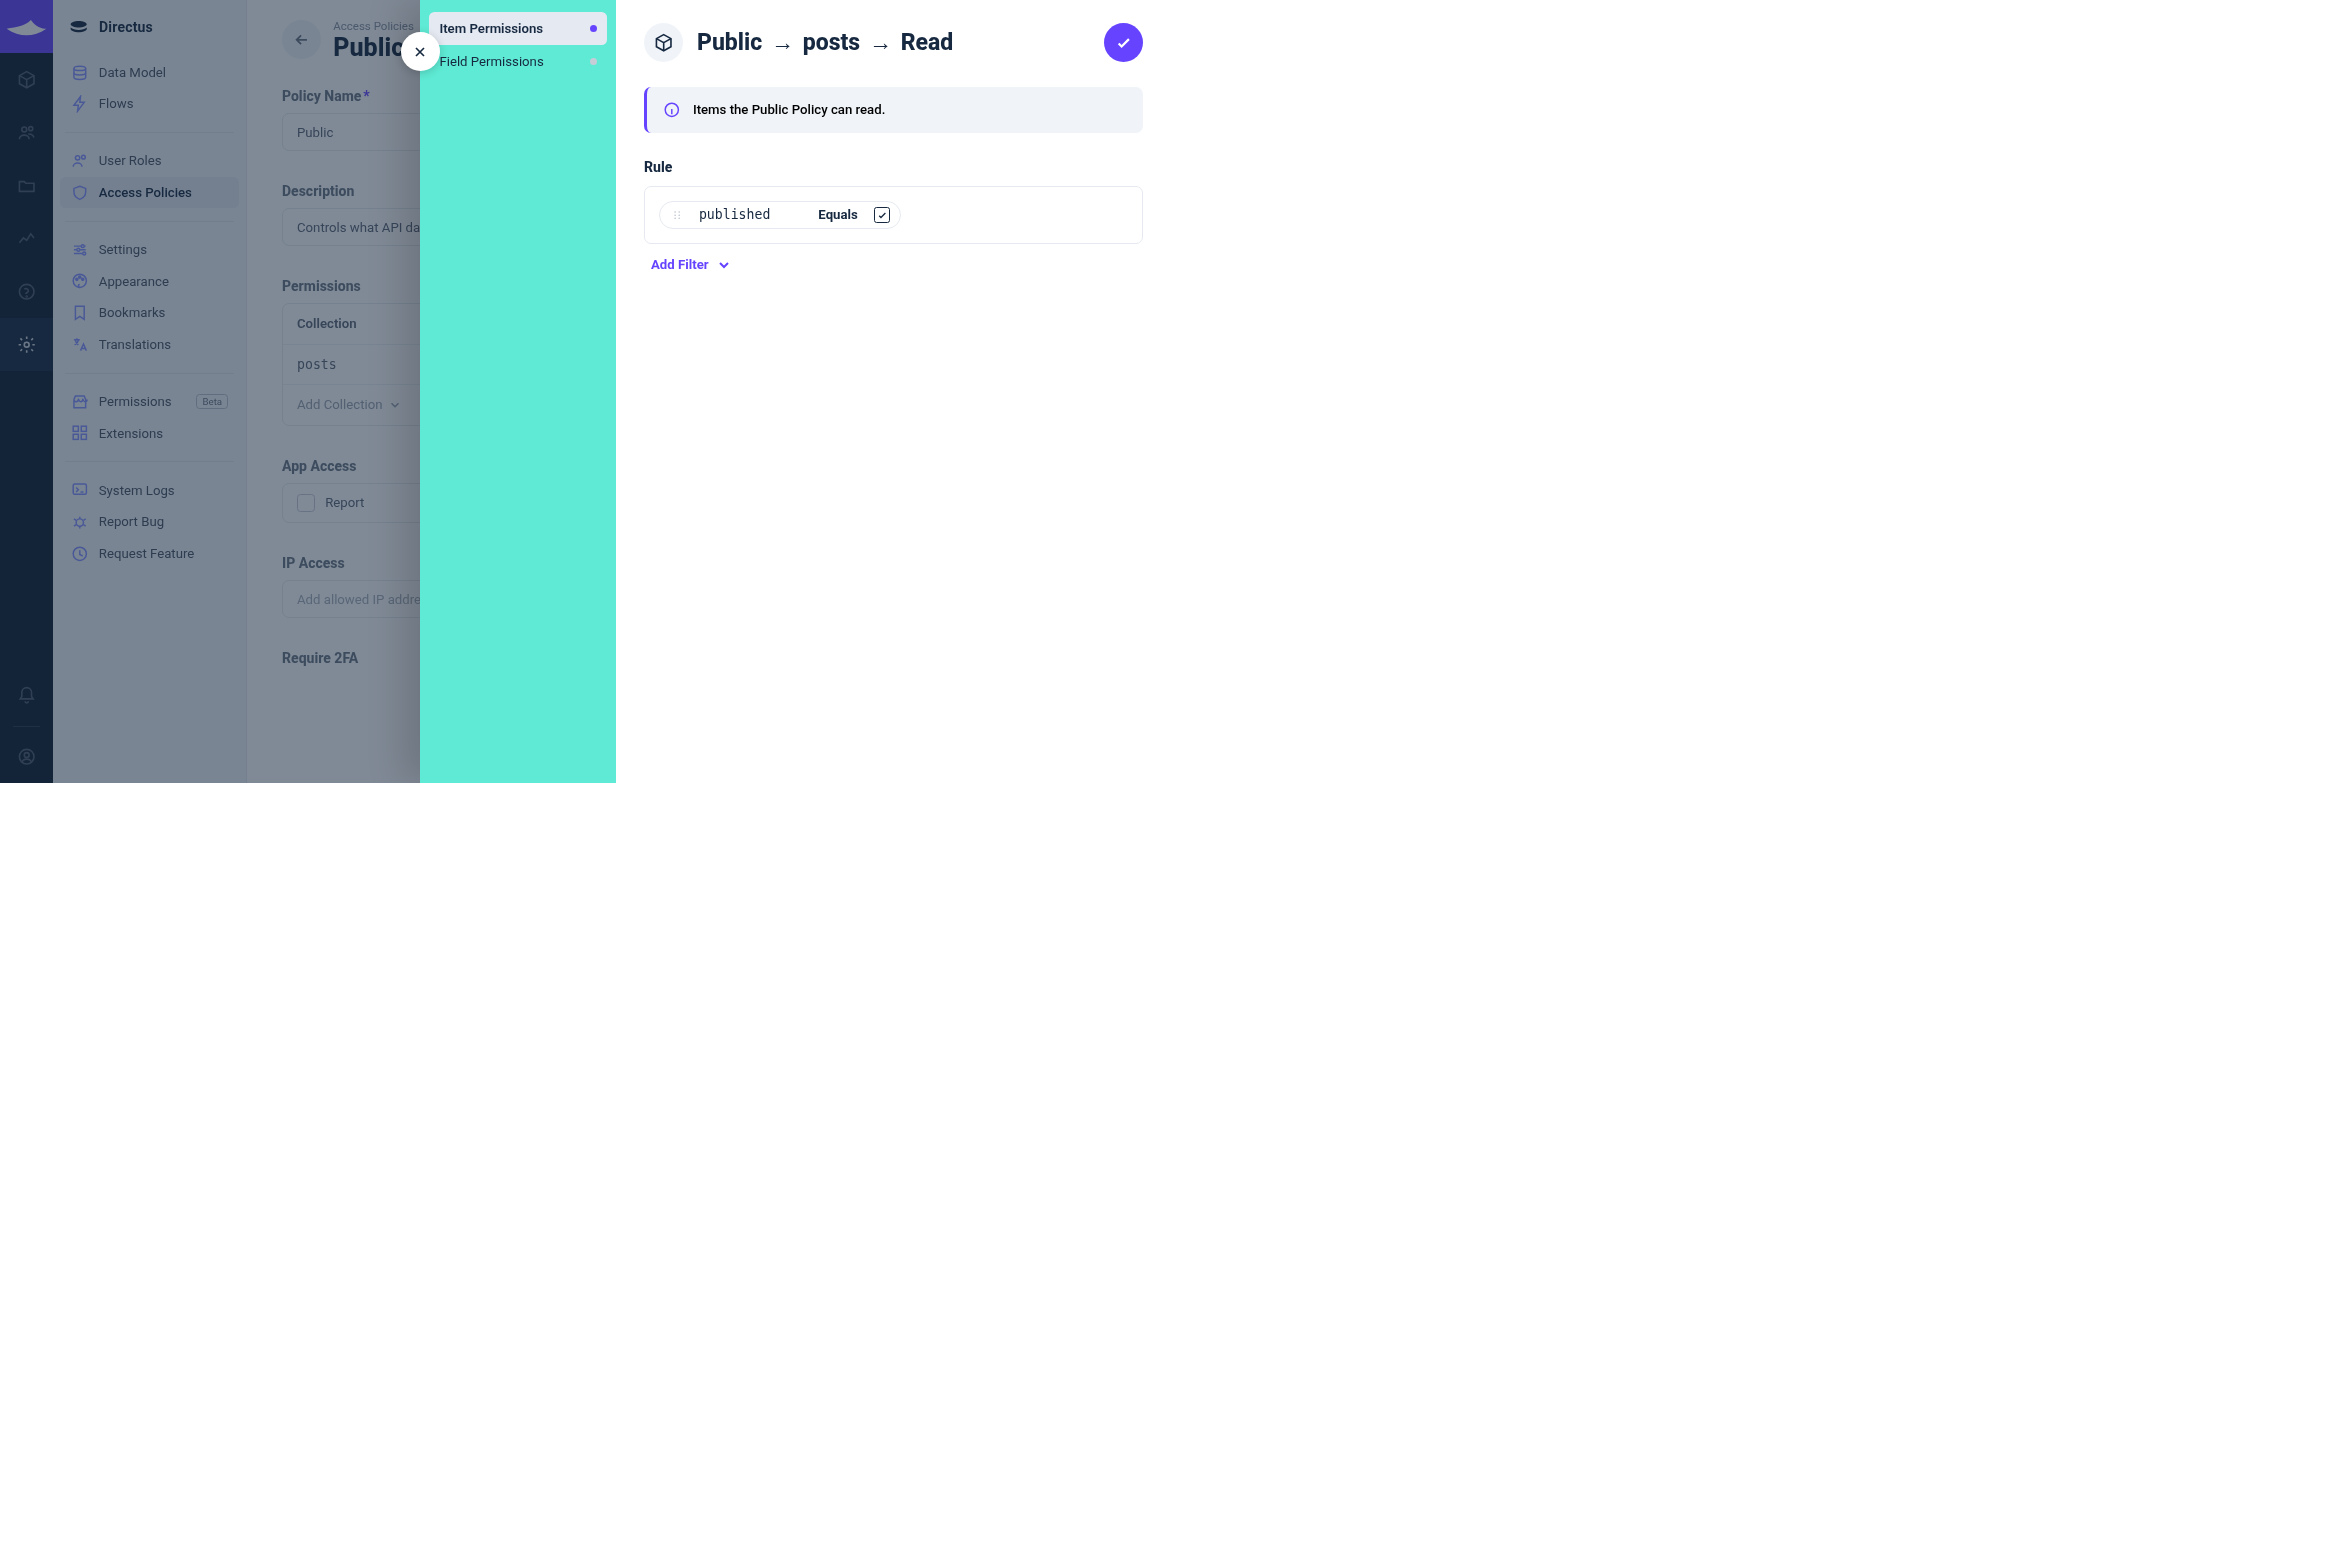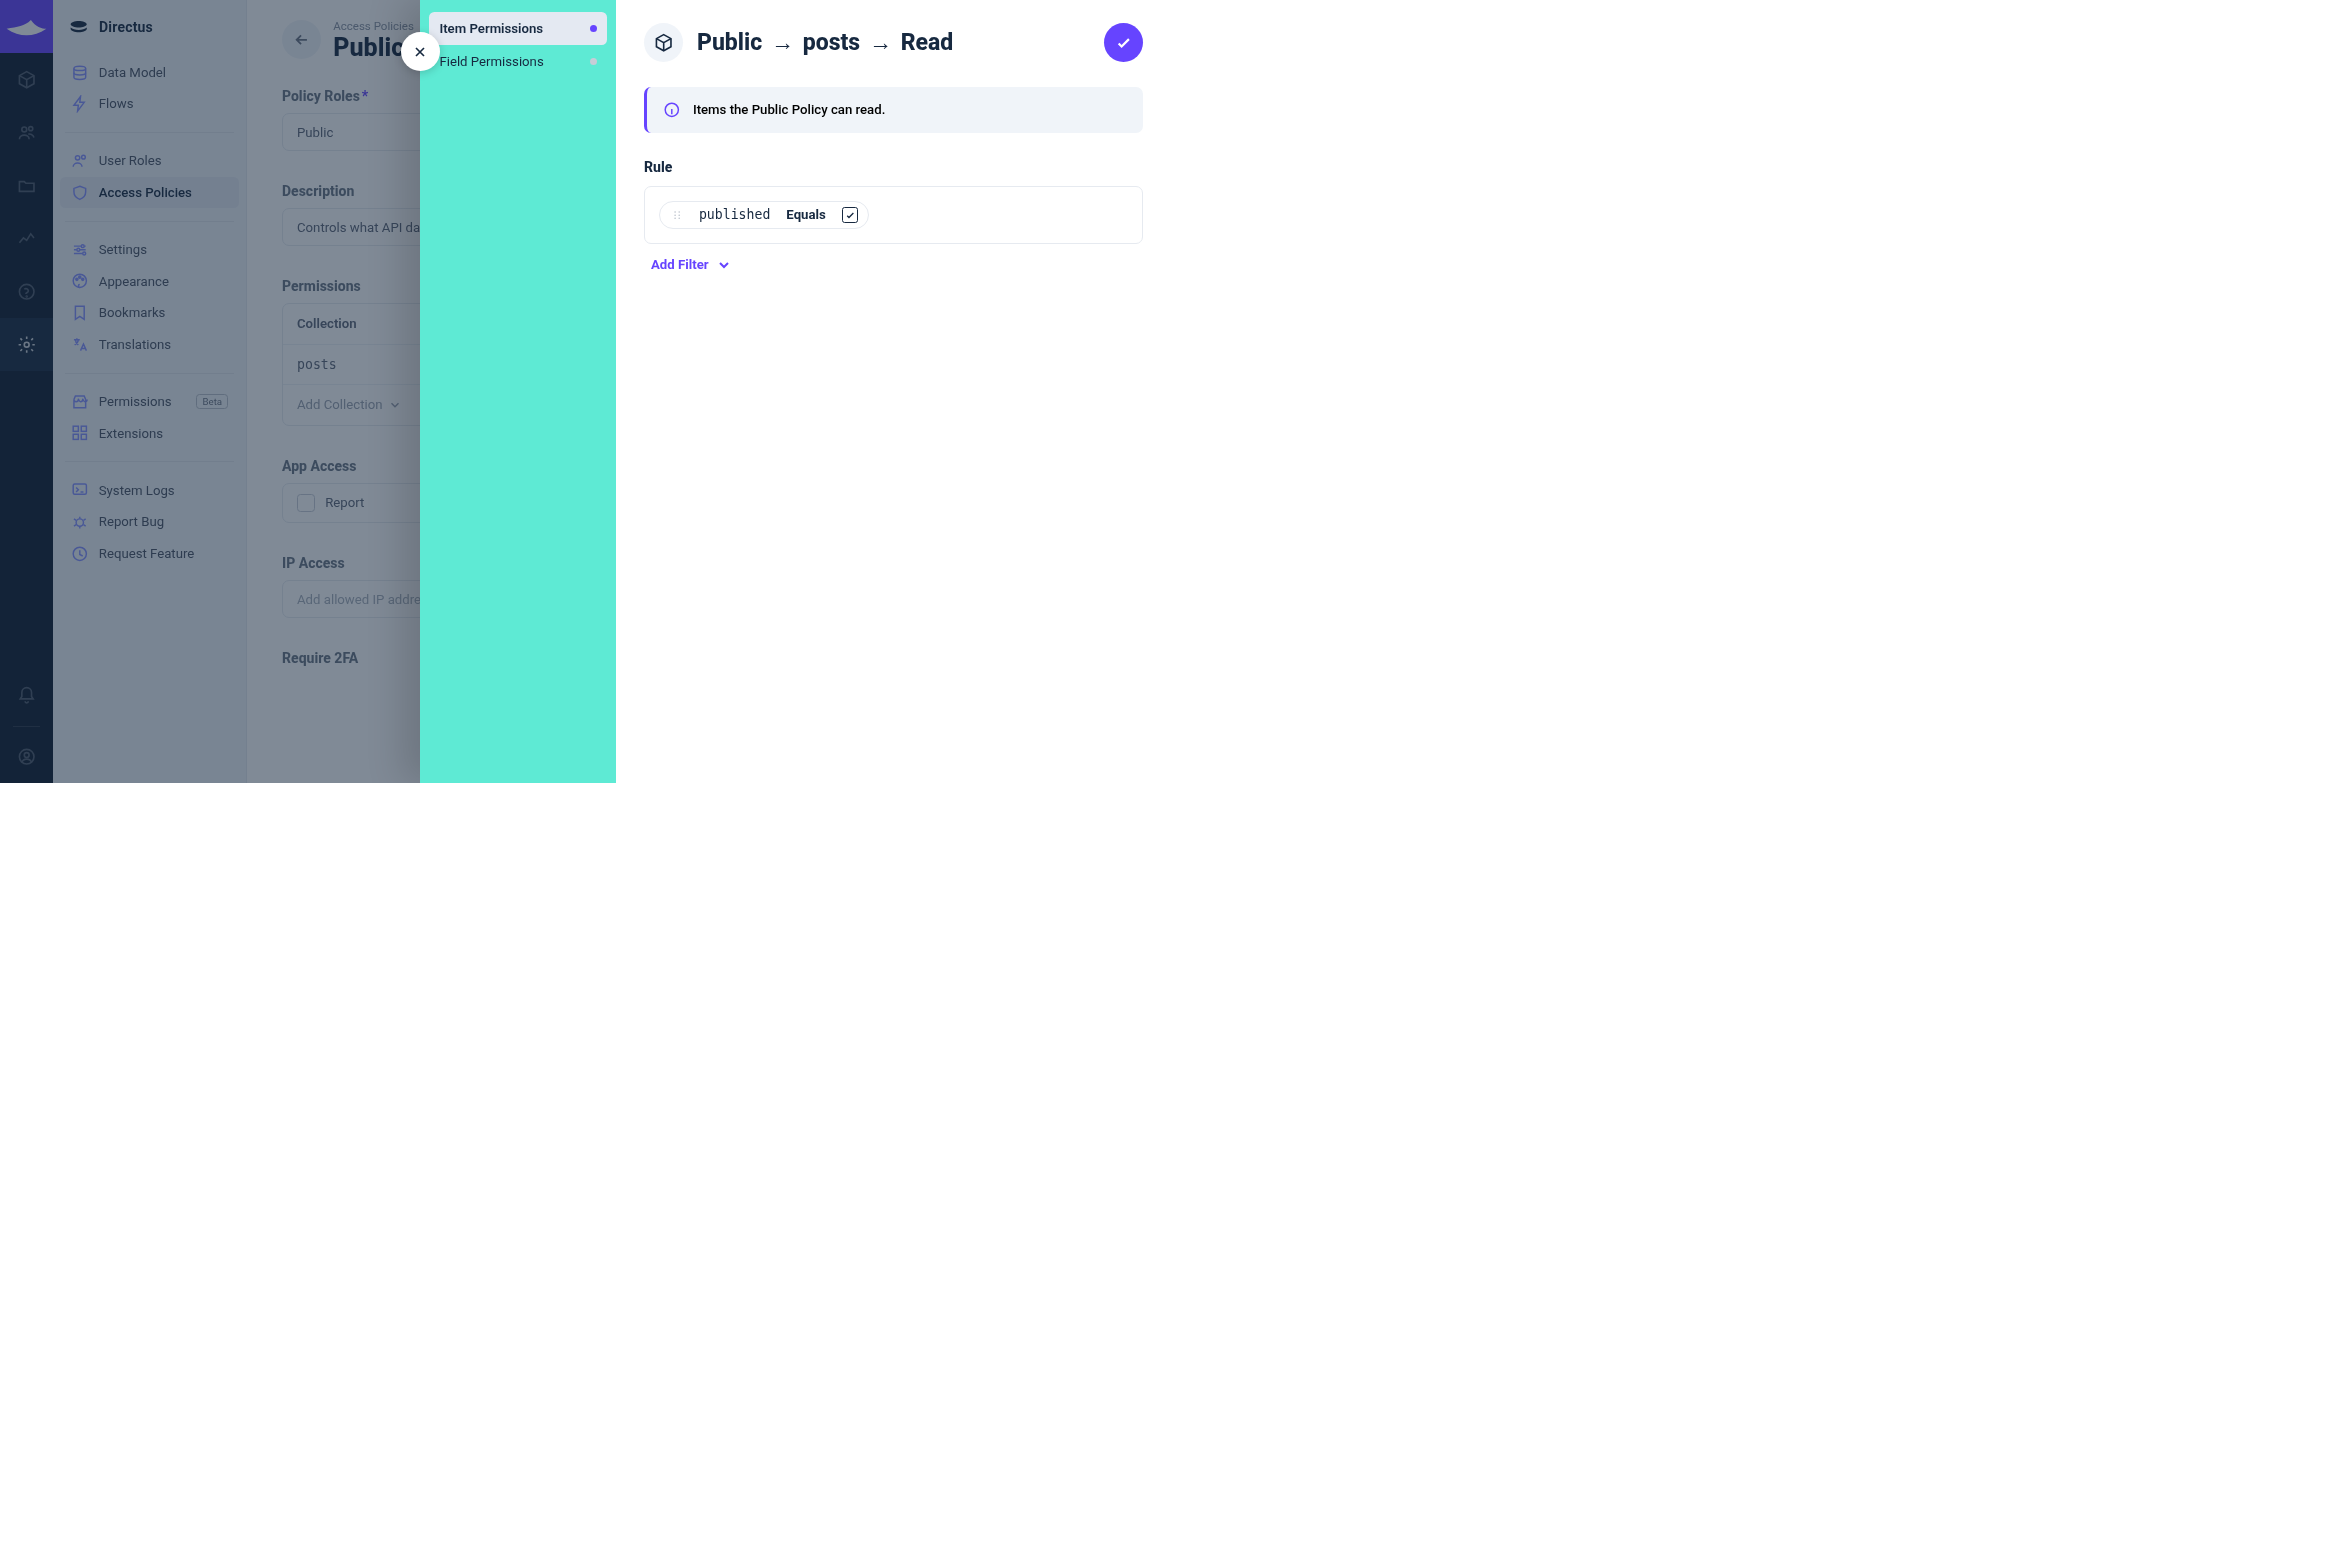--- a/index.html
+++ b/index.html
@@ -168,21 +168,21 @@
   margin-top:10.6px; border:1.8px solid #e6eaf0; border-radius:7px;
   padding:14px;
 }
 .chip {
   display:inline-flex; align-items:center; gap:16px;
   border:0.9px solid #e6eaf0; border-radius:19.4px;
   padding:5.3px 10.6px;
 }
 .chip .hand { color:#b8bfc9; width:12.3px; height:12.3px; }
 .chip-field { font-family:"SFMono-Regular",Consolas,monospace; font-size:13.2px;}
-.chip-op { font-weight:700; }
+.chip-op { font-weight:700;margin-left:32px; }
 .chip-val { width:16px; height:16px; border:1.8px solid #172940; border-radius:2.6px; display:flex; align-items:center; justify-content:center;}
 .chip-val svg { width:10.6px; height:10.6px; }
 
 .add-filter {
   margin-top:12.3px; color:#6644ff; font-weight:700;
   display:inline-flex; align-items:center; gap:7px; cursor:pointer;
   padding-left:7px;
 }
 
 </style>
@@ -377,21 +377,21 @@
             <path d="M19 12H5M11 6l-6 6 6 6"></path>
           </svg>
       </div>
       <div>
         <div class="bc-text">Access Policies</div>
         <div class="page-title">Public Policy</div>
       </div>
     </div>
 
     <div class="field-block">
-      <div class="field-label"><span>Policy Roles</span><span class="req">*</span></div>
+      <div class="field-label"><span>Policy Name</span><span class="req">*</span></div>
       <div class="input-box">Public</div>
     </div>
 
     <div class="section-label">Description</div>
     <div class="input-box">Controls what API data is accessible without authentication</div>
 
     <div class="section-label">Permissions</div>
     <div class="perm-box">
       <div class="perm-head">Collection</div>
       <div class="perm-row">posts</div>

